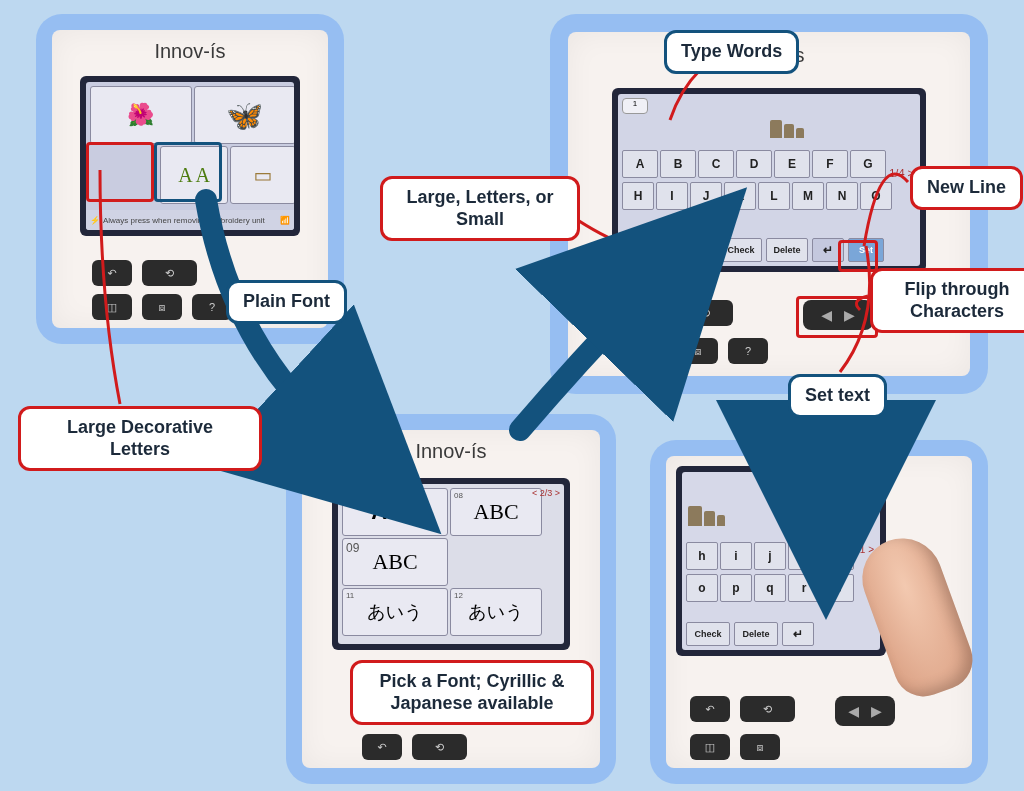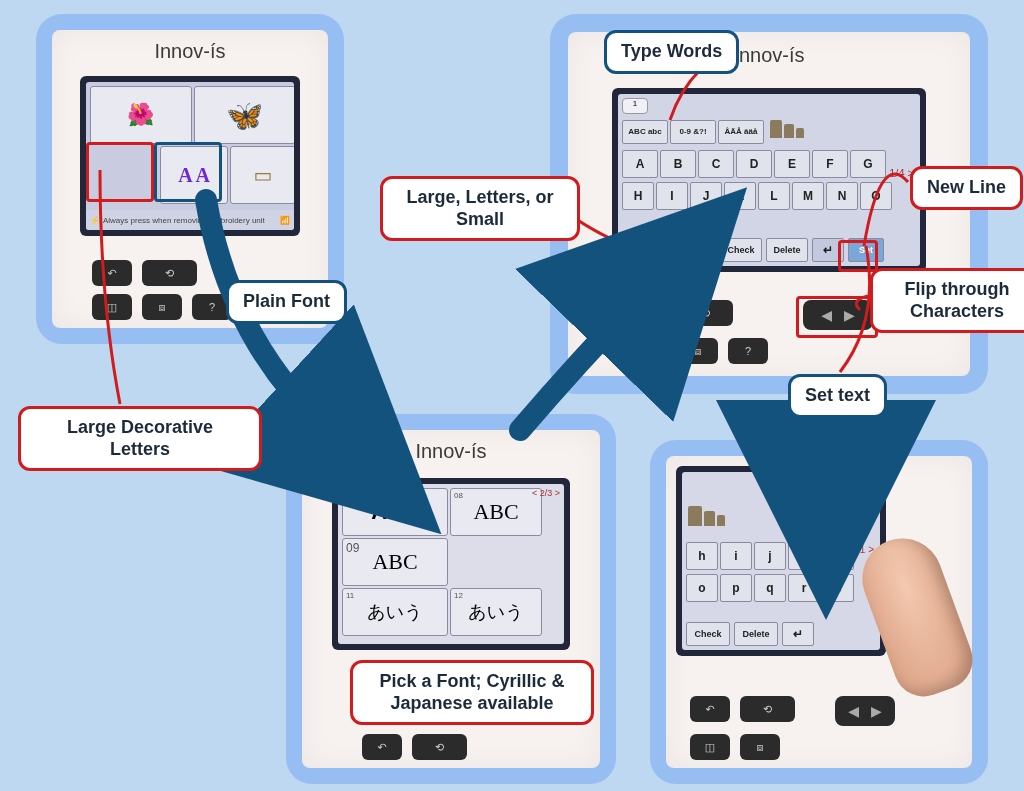--- a/index.html
+++ b/index.html
@@ -31,21 +31,21 @@
 </head>
 <body>
 
 <div class="panel" style="left:36px;top:14px;width:308px;height:330px">
   <div class="machine" style="left:16px;top:16px;right:16px;bottom:16px">
     <div class="logo" style="top:8px"><span>Innov-ís</span></div>
     <div class="screen" style="left:28px;top:46px;right:28px;height:160px">
       <div class="screen-inner">
         <div class="cell" style="left:4px;top:4px;width:100px;height:56px;font-size:22px">🌺</div>
         <div class="cell" style="left:108px;top:4px;width:100px;height:56px;font-size:30px;color:#6a4aa5">🦋</div>
-        <div class="cell" style="left:74px;top:64px;width:66px;height:56px;font-family:serif;color:#6d28d9;font-weight:bold">A A</div>
+        <div class="cell" style="left:74px;top:64px;width:66px;height:56px;font-family:serif;color:#4d7c0f;font-weight:normal">A A</div>
         <div class="cell" style="left:144px;top:64px;width:64px;height:56px;color:#9b7a3a;gap:4px">▭</div>
         <div class="statusbar">
           <span style="color:#c33">⚡</span>
             <span>Always press when removing Embroidery unit</span>
           <span style="margin-left:auto;color:#2a7">📶</span>
         </div>
       </div>
     </div>
     <div class="redbox" style="left:34px;top:112px;width:62px;height:54px"></div>
     <div class="bluebox" style="left:102px;top:112px;width:62px;height:54px"></div>
@@ -96,25 +96,20 @@
   </div>
 </div>
 
 <div class="panel" style="left:550px;top:14px;width:438px;height:380px">
   <div class="machine" style="left:18px;top:18px;right:18px;bottom:18px">
     <div class="logo" style="top:10px"><span>Innov-ís</span></div>
     <div class="screen" style="left:44px;top:56px;right:44px;height:184px">
       <div class="screen-inner" style="background:#d2d5e6">
         <div style="position:absolute;left:4px;top:4px;width:24px;height:14px;background:#f0f0f6;border:1px solid #999;border-radius:4px;font-size:8px;text-align:center">1</div>
 
-        <div class="keys" style="left:4px;top:26px;grid-template-columns:repeat(3,46px);grid-auto-rows:24px">
-          <div class="key" style="font-size:8px;line-height:1">ABC abc</div>
-          <div class="key" style="font-size:8px;line-height:1">0-9 &amp;?!</div>
-          <div class="key" style="font-size:8px;line-height:1">ÂÄÅ âäå</div>
-        </div>
 
         <div style="position:absolute;left:152px;top:26px;display:flex;gap:2px;align-items:flex-end">
           <div style="width:12px;height:18px;background:#8c7a5c;border-radius:2px 2px 0 0"></div>
           <div style="width:10px;height:14px;background:#8c7a5c;border-radius:2px 2px 0 0"></div>
           <div style="width:8px;height:10px;background:#8c7a5c;border-radius:2px 2px 0 0"></div>
         </div>
         <div style="position:absolute;right:6px;top:73px;font-size:11px;color:#a33">&lt; <span>1/4</span> &gt;</div>
 
         <div class="keys" style="left:4px;top:56px;grid-template-columns:repeat(7,36px);grid-auto-rows:28px">
           <div class="key">A</div>
@@ -214,21 +209,21 @@
     </div>
     <div class="btn-row" style="left:24px;bottom:8px">
       <div class="btn">◫</div>
       <div class="btn">⧈</div>
     </div>
   </div>
 </div>
 
 <div class="annot" style="left:18px;top:406px;width:210px">Large Decorative Letters</div>
 <div class="annot blue" style="left:226px;top:280px">Plain Font</div>
-<div class="annot blue" style="left:604px;top:30px">Type Words</div>
+<div class="annot blue" style="left:664px;top:30px">Type Words</div>
 <div class="annot" style="left:380px;top:176px;width:166px">Large, Letters, or Small</div>
 <div class="annot" style="left:910px;top:166px">New Line</div>
 <div class="annot" style="left:870px;top:268px;width:140px">Flip through Characters</div>
 <div class="annot blue" style="left:788px;top:374px">Set text</div>
 <div class="annot" style="left:350px;top:660px;width:210px">Pick a Font; Cyrillic &amp; Japanese available</div>
 
 <svg class="overlay">
   <defs>
     <marker id="ahBlue" markerWidth="14" markerHeight="14" refX="3" refY="5" orient="auto">
       <path d="M0,0 L10,5 L0,10 Z" fill="#13527d"></path>

